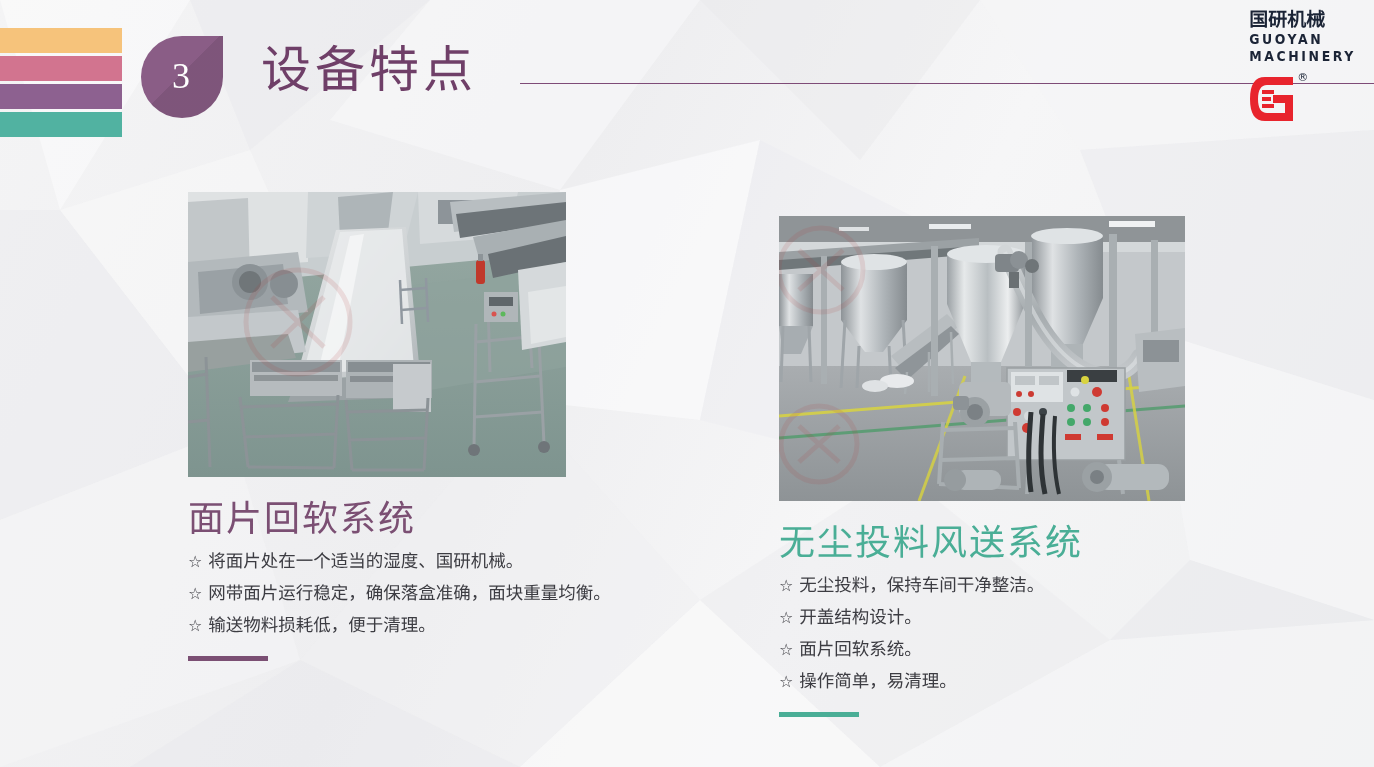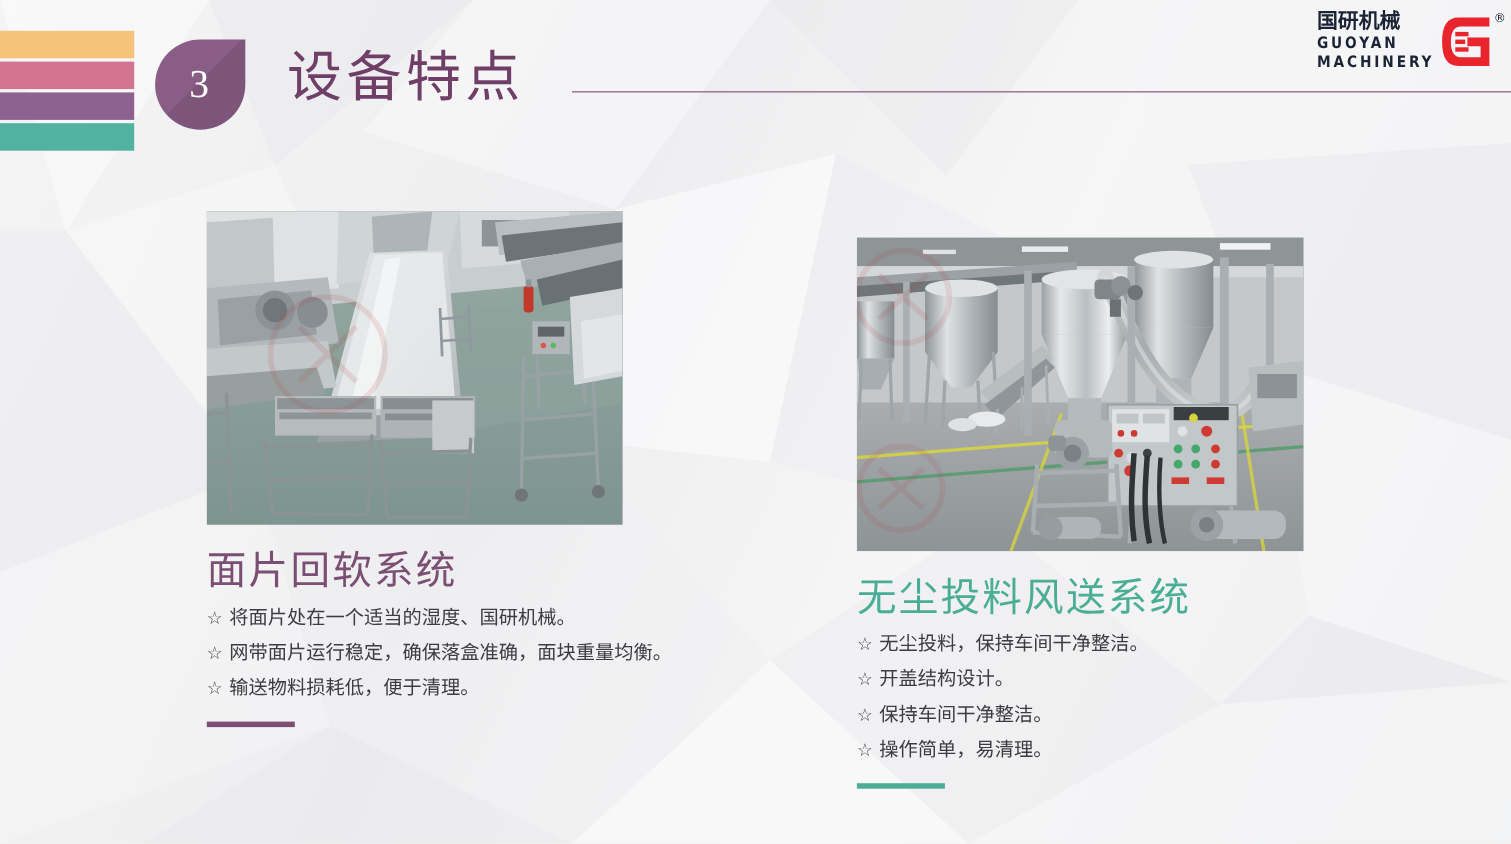--- a/index.html
+++ b/index.html
@@ -100,20 +100,21 @@
   }
 
   
   .logo {
     position: absolute;
     right: 18px;
     top: 10px;
     display: flex;
     align-items: flex-start;
     gap: 6px;
+    flex-direction: column;
   }
   .logo-text {
     display: flex;
     flex-direction: column;
     align-items: flex-start;
     line-height: 1;
   }
   .logo-cn {
     font-family: "DejaVu Sans", sans-serif;
     font-weight: bold;
@@ -557,21 +558,21 @@
     <div class="panel-heading heading-teal">无尘投料风送系统</div>
 
     <ul class="bullets">
       <li>
         <span class="star">☆</span><span>无尘投料，保持车间干净整洁。</span>
       </li>
       <li>
         <span class="star">☆</span><span>开盖结构设计。</span>
       </li>
       <li>
-        <span class="star">☆</span><span>保持车间干净整洁。</span>
+        <span class="star">☆</span><span>面片回软系统。</span>
       </li>
       <li>
         <span class="star">☆</span><span>操作简单，易清理。</span>
       </li>
     </ul>
 
     <div class="underline underline-teal"></div>
   </div>
 
 </div>

